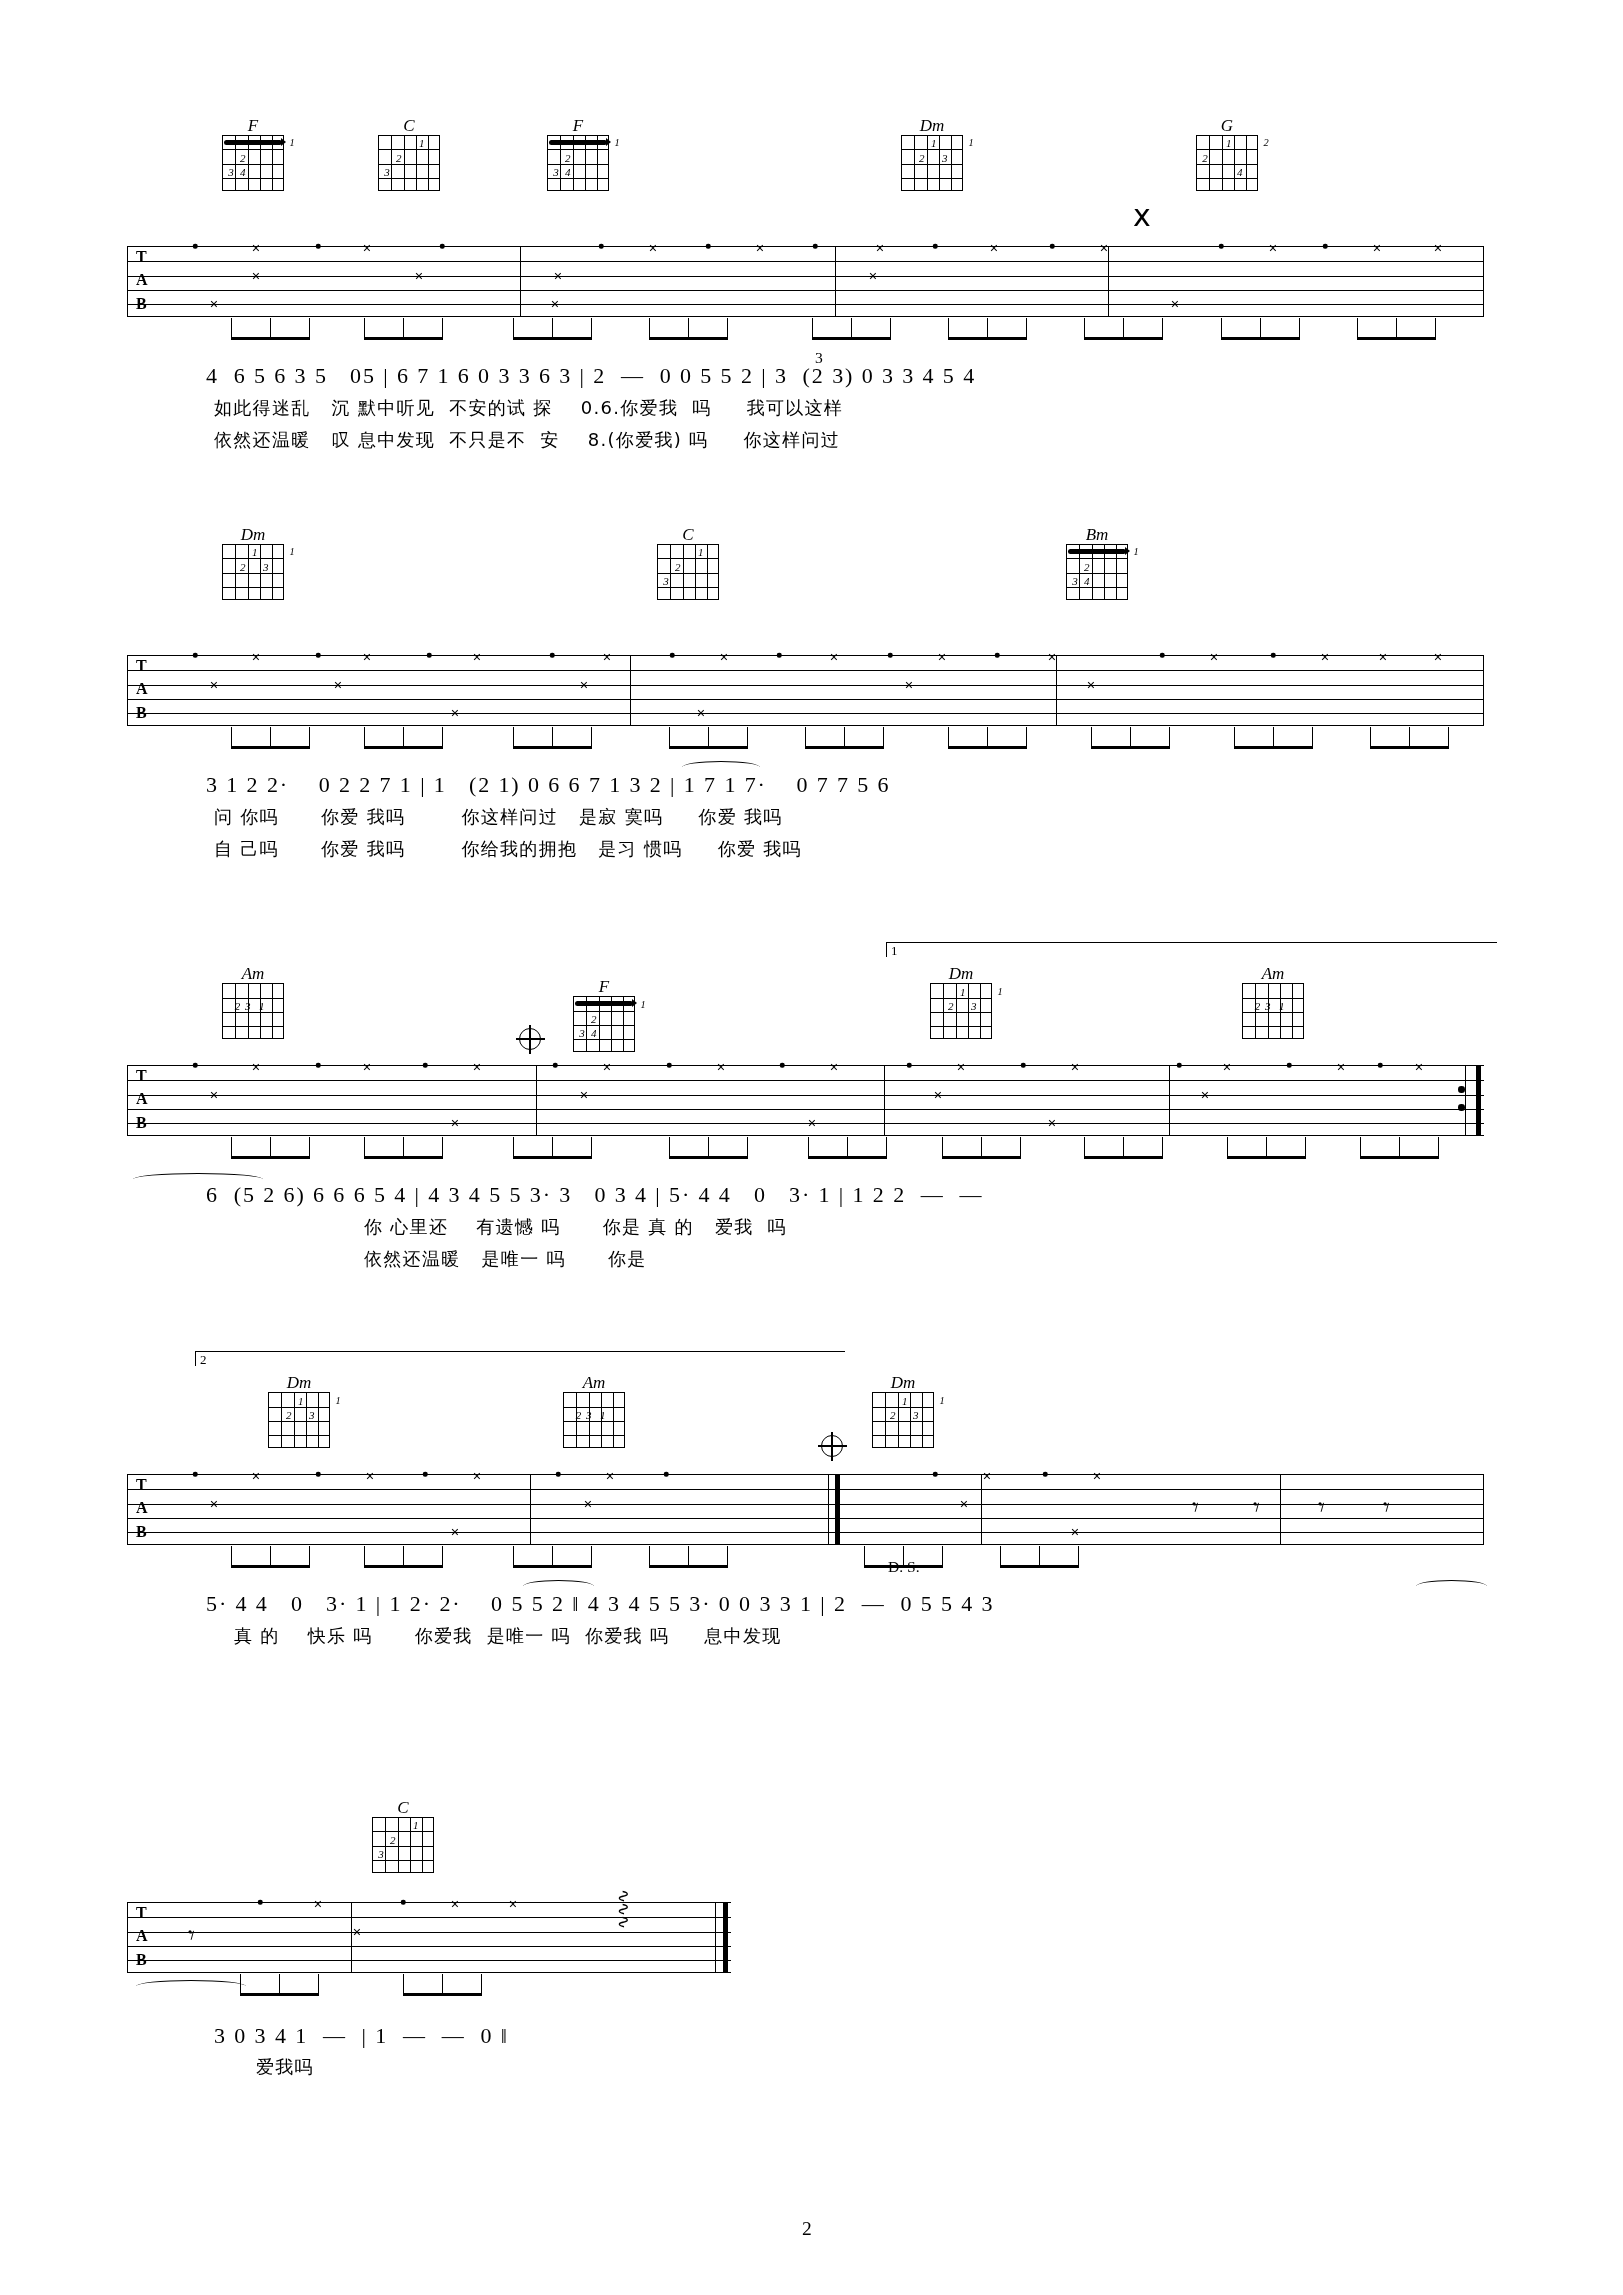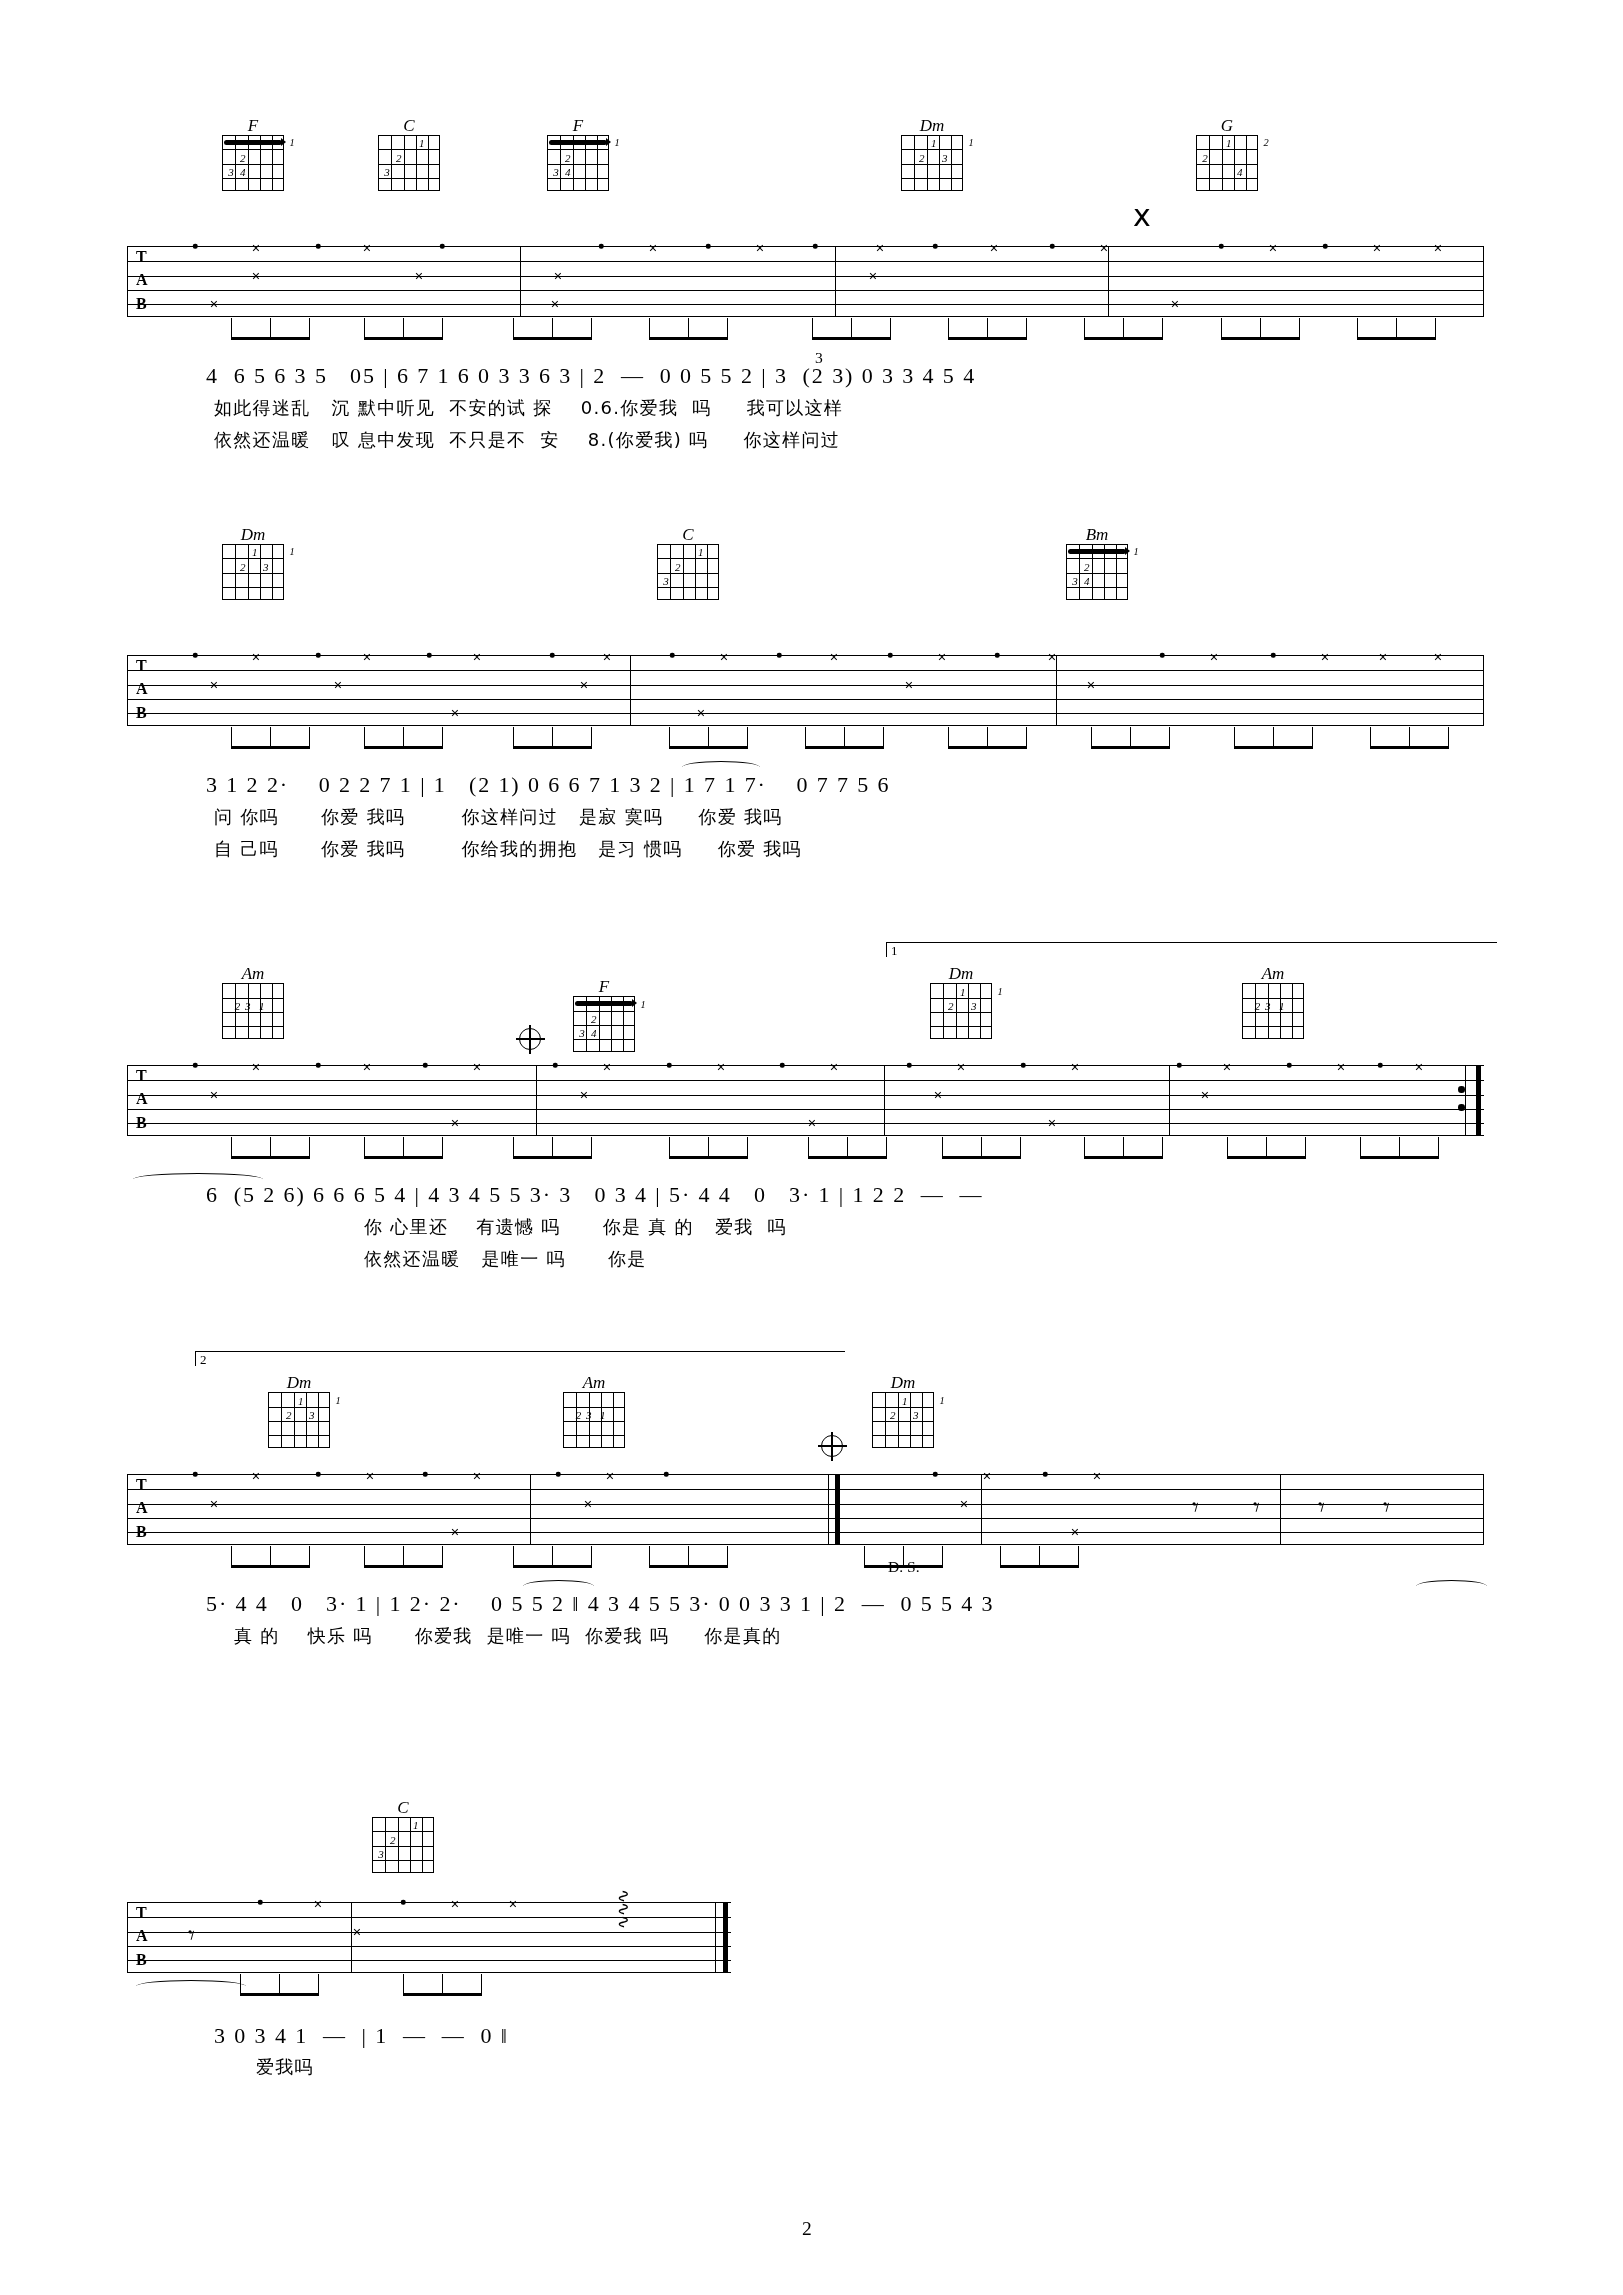--- a/index.html
+++ b/index.html
@@ -927,21 +927,21 @@
       <div class="bm" style="left:0; width:79px;"></div>
     </div>
 
     <span class="rest" style="left:1192px; top:156px;">𝄾</span>
     <span class="rest" style="left:1253px; top:156px;">𝄾</span>
     <span class="rest" style="left:1318px; top:156px;">𝄾</span>
     <span class="rest" style="left:1383px; top:156px;">𝄾</span>
 
     <div class="small-label" style="left:844px; top:220px;margin-left:44px;">D. S.</div>
     <div class="notes" style="left:206px; top:253px; letter-spacing:1.9px;">5· 4 4   0   3· 1 | 1 2· 2·    0 5 5 2 ‖ 4 3 4 5 5 3· 0 0 3 3 1 | 2  —  0 5 5 4 3</div>
-    <div class="lyric" style="left:234px; top:286px; letter-spacing:1.3px;">真 的    快乐 吗      你爱我  是唯一 吗  你爱我 吗     你是真的</div>
+    <div class="lyric" style="left:234px; top:286px; letter-spacing:1.3px;">真 的    快乐 吗      你爱我  是唯一 吗  你爱我 吗     息中发现</div>
     <div class="slur" style="left:523px; top:242px; width:71px;"></div>
     <div class="slur" style="left:1416px; top:242px; width:71px;"></div>
   </div>
 
   <div class="system" style="top:1792px;">
 
     <div class="chord" style="left:364px; top:6.5px;">
       <div class="cname">C</div>
       <div class="grid">
         <div class="v" style="left:12.3px;"></div>

